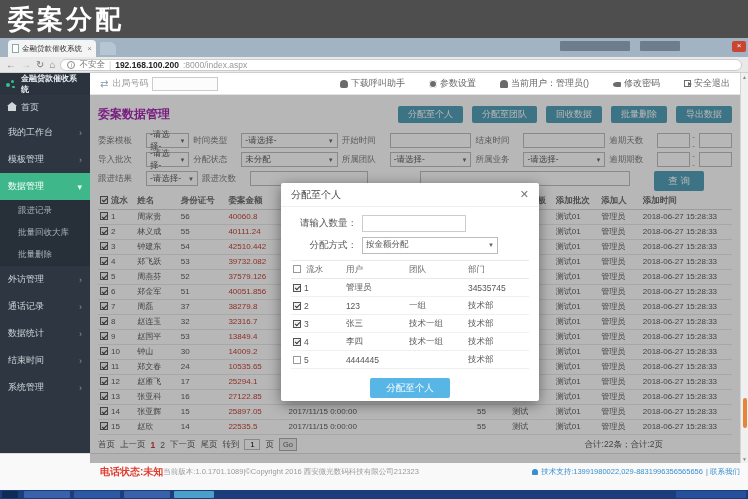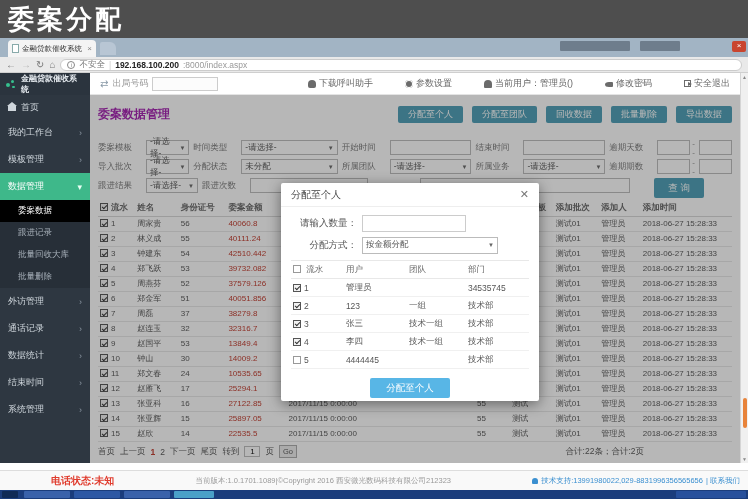--- a/index.html
+++ b/index.html
@@ -41,21 +41,21 @@
   .logo{position:relative;width:11px;height:11px;flex:none;}
   .logo i{position:absolute;background:#35c08e;border-radius:50%;}
   .logo i:nth-child(1){width:4px;height:4px;left:0;top:4px;}
   .logo i:nth-child(2){width:3px;height:3px;left:5px;top:1px;}
   .logo i:nth-child(3){width:2.5px;height:2.5px;left:6px;top:7px;}
   #appbar{top:73px;left:90px;width:650px;height:22px;background:#fff;border-bottom:1px solid #e4e4e4;
     display:flex;align-items:center;padding:0 10px;}
   #outbound{display:flex;align-items:center;gap:4px;color:#999;font-size:9px;}
   #outbound .swap{color:#8a9aa8;font-size:10px;}
   #outbound input{width:66px;height:14px;border:1px solid #ccc;background:#fcfcfc;}
-  #appbar-links{margin-left:auto;display:flex;align-items:center;gap:32px;color:#666;font-size:9px;}
+  #appbar-links{margin-left:auto;display:flex;align-items:center;gap:24px;color:#666;font-size:9px;}
   .applink{display:flex;align-items:center;gap:3px;white-space:nowrap;}
   .ic{display:inline-block;width:8px;height:8px;background:#6b6b6b;flex:none;}
   .ic-cloud{border-radius:50% 50% 2px 2px;}
   .ic-gear{border-radius:50%;box-shadow:0 0 0 1px #fff inset;}
   .ic-user{border-radius:50% 50% 1px 1px;}
   .ic-key{border-radius:50% 1px 1px 50%;height:5px;margin-top:2px;}
   .ic-exit{background:transparent;border:1px solid #6b6b6b;position:relative;width:7px;height:7px;}
   .ic-exit::after{content:"";position:absolute;left:3px;top:1px;border-left:4px solid #6b6b6b;
     border-top:2px solid transparent;border-bottom:2px solid transparent;}
 
@@ -74,21 +74,21 @@
   .ic-home::before{content:"";position:absolute;left:-1px;top:-4px;
     border-left:5px solid transparent;border-right:5px solid transparent;border-bottom:4px solid #cfd6dc;}
 
   
   #content{top:95px;left:90px;width:650px;height:368px;background:#fff;padding:6px 8px 0 8px;}
   #pageheader{display:flex;align-items:center;height:26px;}
   #page-title{font-size:12px;font-weight:bold;color:#a21caf;}
   #actions{margin-left:auto;display:flex;gap:9px;}
   .btn{background:#4a9db5;color:#fff;font-size:9px;border:none;border-radius:2px;
     padding:4px 10px;line-height:1;white-space:nowrap;}
-  #filters{margin-top:11px;position:relative;}
+  #filters{margin-top:4px;position:relative;}
   .frow{display:flex;align-items:center;height:19px;gap:4px;}
   .flabel{width:44px;font-size:8.5px;color:#777;text-align:left;flex:none;}
   .sel,.inp{height:15px;border:1px solid #bbb;background:#fff;display:flex;align-items:center;
     font-size:8.5px;color:#555;padding:0 3px;}
   .sel .caret{margin-left:auto;font-size:6px;color:#666;}
   .rangewrap{display:flex;align-items:center;gap:2px;font-size:8px;color:#888;}
   #search-btn{position:absolute;right:28px;top:40px;padding:5px 14px;font-size:9.5px;}
 
   
   #tablewrap{margin-top:5px;}
@@ -103,27 +103,27 @@
   .cb.checked{border-color:#555;background:#f2f2f2;}
   .cb.checked::after{content:"";position:absolute;left:1px;top:1.5px;width:4px;height:2px;
     border-left:1.5px solid #333;border-bottom:1.5px solid #333;transform:rotate(-45deg);}
 
   
   #pager{display:flex;align-items:center;gap:5px;height:16px;margin-top:2px;font-size:8.5px;color:#555;}
   #pager .pg{white-space:nowrap;}
   #pager .pg.current{color:#c0392b;font-weight:bold;}
   #goto-input{width:16px;height:11px;border:1px solid #bbb;font-size:8px;text-align:center;}
   #go-btn{border:1px solid #aaa;background:#eee;font-size:7.5px;padding:1px 3px;color:#555;}
-  #pager-summary{margin-left:auto;margin-right:88px;}
-
-  
-  #footer{left:0;bottom:9px;width:748px;height:20px;background:#f9f9f9;border-top:1px solid #ddd;
-    display:flex;align-items:center;padding-left:51px;}
+  #pager-summary{margin-left:auto;margin-right:69px;}
+
+  
+  #footer{left:0;bottom:9px;width:748px;height:37px;background:#f9f9f9;border-top:1px solid #ddd;
+    display:flex;align-items:center;padding-left:100px;}
   #phone-status{color:#e03c2e;font-size:10px;font-weight:bold;}
-  #version{flex:1;text-align:center;color:#9a9a9a;font-size:7.5px;}
+  #version{flex:1;color:#9a9a9a;font-size:7.5px;}
   #support{color:#3a8fd0;font-size:7.5px;display:flex;align-items:center;gap:3px;padding-right:8px;white-space:nowrap;}
   #support .ic{background:#3a8fd0;width:6px;height:6px;border-radius:50% 50% 1px 1px;}
   #taskbar{left:0;bottom:0;width:748px;height:9px;background:#1b3d7c;}
   #taskbar .seg{position:absolute;top:1px;height:7px;border-radius:1px;}
   #scrollbar{right:0;top:73px;width:8px;height:390px;background:#f0f0f0;border-left:1px solid #d5d5d5;}
   #scrollbar .arr{position:absolute;left:0;width:7px;font-size:5px;color:#888;text-align:center;}
   #sb-thumb{position:absolute;left:1.5px;top:325px;width:4px;height:30px;background:#e8833a;border-radius:2px;}
 
   
   #overlay{left:90px;top:95px;width:650px;height:368px;background:rgba(30,30,30,0.32);z-index:50;}
@@ -225,23 +225,20 @@
         <span class="lbl">我的工作台</span>
         <span class="arrow">›</span>
       </div>
       <div class="nav-item">
         <span class="lbl">模板管理</span>
         <span class="arrow">›</span>
       </div>
       <div class="nav-item active-parent">
         <span class="lbl">数据管理</span>
         <span class="arrow">▾</span>
-      </div>
-      <div class="nav-item sub current">
-        <span class="lbl">委案数据</span>
       </div>
       <div class="nav-item sub">
         <span class="lbl">跟进记录</span>
       </div>
       <div class="nav-item sub">
         <span class="lbl">批量回收大库</span>
       </div>
       <div class="nav-item sub">
         <span class="lbl">批量删除</span>
       </div>

